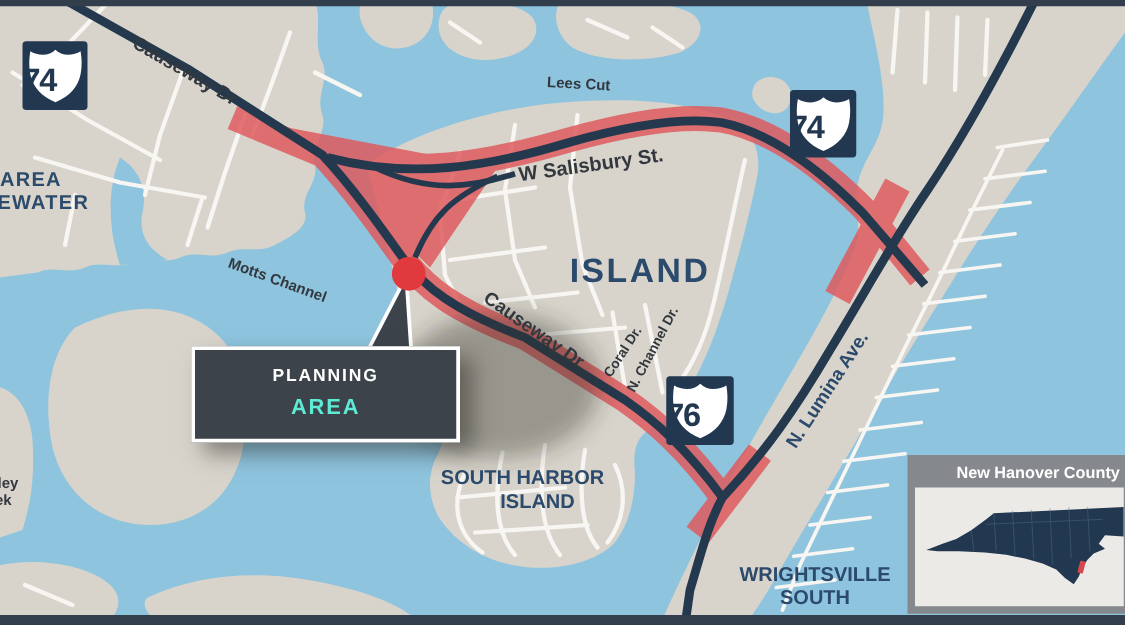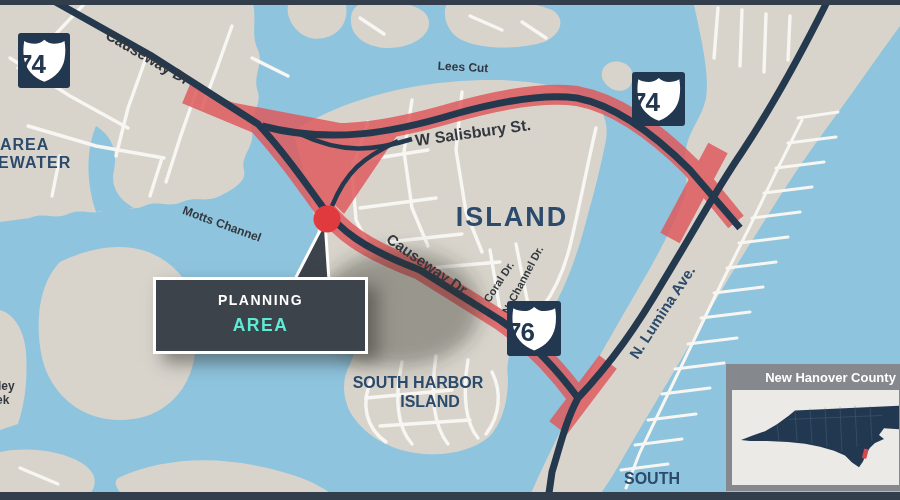--- a/index.html
+++ b/index.html
@@ -143,39 +143,40 @@
   <div class="lbl lbl-dark" style="left:463px;top:67px;--r:3deg;font-size:12px">Lees Cut</div>
   <div class="lbl lbl-dark" style="left:473px;top:133px;--r:-8deg;font-size:16px">W Salisbury St.</div>
   <div class="lbl lbl-navy" style="left:512px;top:217px;font-size:27px;letter-spacing:2px">ISLAND</div>
   <div class="lbl lbl-dark" style="left:222px;top:224px;--r:20deg;font-size:12px">Motts Channel</div>
   <div class="lbl lbl-dark" style="left:427px;top:264px;--r:35deg;font-size:15px">Causeway Dr</div>
   <div class="lbl lbl-dark" style="left:499px;top:282px;--r:-57deg;font-size:11px">Coral Dr.</div>
   <div class="lbl lbl-dark" style="left:523px;top:280px;--r:-62deg;font-size:11px">N. Channel Dr.</div>
   <div class="lbl lbl-navy" style="left:662px;top:312px;--r:-57deg;font-size:15px">N. Lumina Ave.</div>
   <div class="lbl lbl-navy" style="left:418px;top:383px;font-size:16px">SOUTH HARBOR</div>
   <div class="lbl lbl-navy" style="left:430px;top:402px;font-size:16px">ISLAND</div>
+  <div class="lbl lbl-navy" style="left:652px;top:461px;font-size:16px">WRIGHTSVILLE</div>
   <div class="lbl lbl-navy" style="left:652px;top:479px;font-size:16px">SOUTH</div>
   <div class="lbl lbl-navy lbl-edge" style="left:0px;top:137px;font-size:16px;letter-spacing:1px">AREA</div>
   <div class="lbl lbl-navy lbl-edge" style="left:-2px;top:155px;font-size:16px;letter-spacing:1px">EWATER</div>
   <div class="lbl lbl-dark lbl-edge" style="left:-2px;top:380px;font-size:12px">ley</div>
   <div class="lbl lbl-dark lbl-edge" style="left:-4px;top:394px;font-size:12px">ek</div>
 
   <div class="shield" style="left:18px;top:33px;width:52px;height:55px">
     <svg viewBox="0 0 100 100">
       <path fill="#fff" d="M50,3 C44,9 36,12 28,12 C19,12 11,10 5,6 C3,18 2,32 5,47 C9,68 24,87 50,97 C76,87 91,68 95,47 C98,32 97,18 95,6 C89,10 81,12 72,12 C64,12 56,9 50,3 Z"></path>
     </svg>
     <span class="num" style="font-size:26px">74</span>
   </div>
   <div class="shield" style="left:632px;top:72px;width:53px;height:54px">
     <svg viewBox="0 0 100 100">
       <path fill="#fff" d="M50,3 C44,9 36,12 28,12 C19,12 11,10 5,6 C3,18 2,32 5,47 C9,68 24,87 50,97 C76,87 91,68 95,47 C98,32 97,18 95,6 C89,10 81,12 72,12 C64,12 56,9 50,3 Z"></path>
     </svg>
     <span class="num" style="font-size:26px">74</span>
   </div>
-  <div class="shield" style="left:507px;top:301px;width:54px;height:55px">
+  <div class="shield" style="left:533px;top:301px;width:54px;height:55px">
     <svg viewBox="0 0 100 100">
       <path fill="#fff" d="M50,3 C44,9 36,12 28,12 C19,12 11,10 5,6 C3,18 2,32 5,47 C9,68 24,87 50,97 C76,87 91,68 95,47 C98,32 97,18 95,6 C89,10 81,12 72,12 C64,12 56,9 50,3 Z"></path>
     </svg>
     <span class="num" style="font-size:26px">76</span>
   </div>
 
   <div class="callout">
     <div class="l1">PLANNING</div>
     <div class="l2">AREA</div>
   </div>

